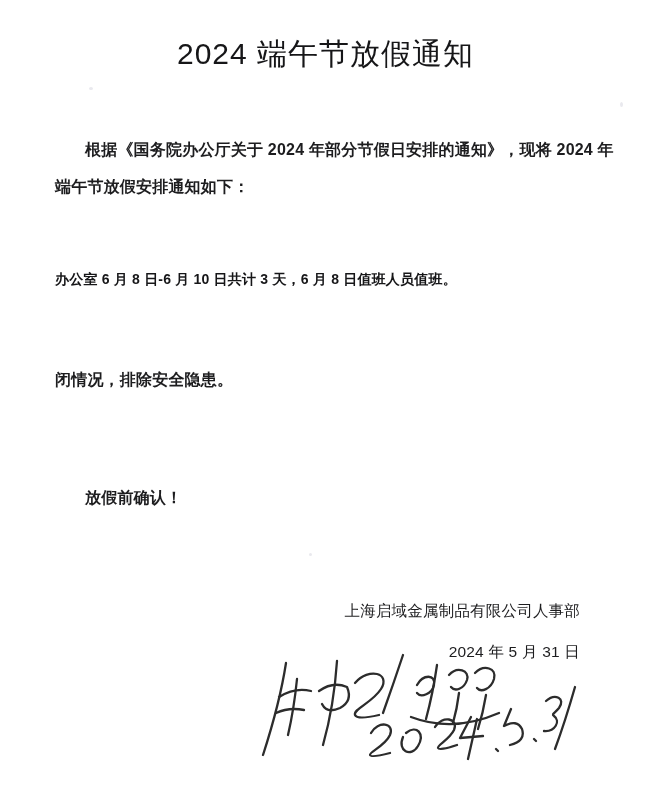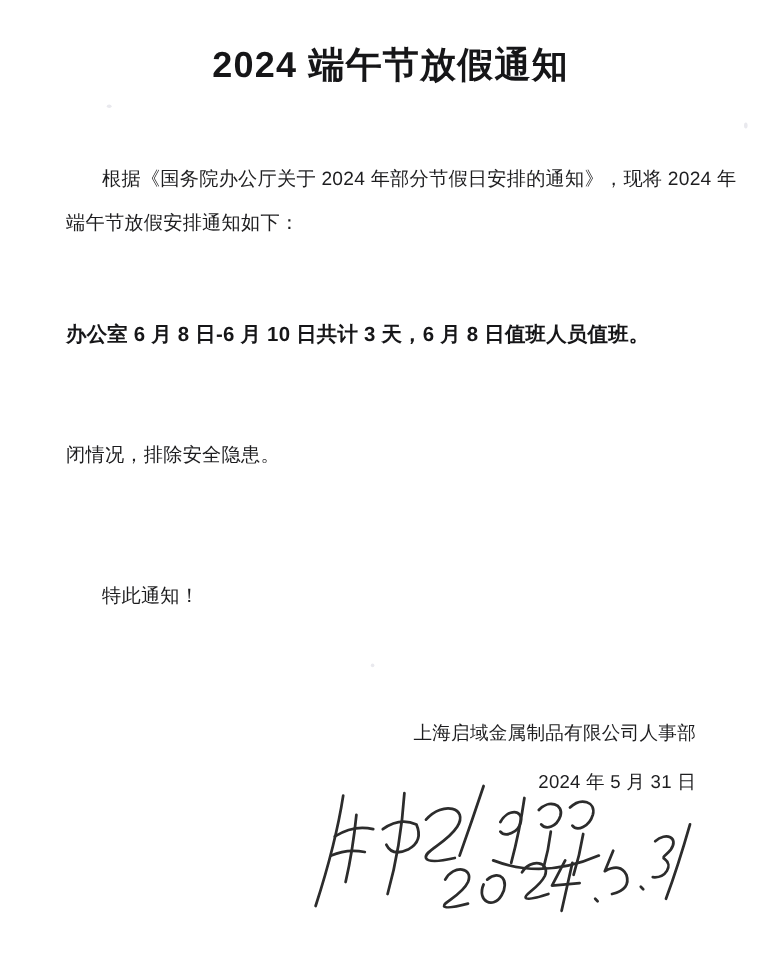--- a/index.html
+++ b/index.html
@@ -17,37 +17,38 @@
     overflow: hidden;
   }
   .title {
     position: absolute;
     top: 34px;
     left: 0;
     right: 0;
     margin: 0;
     text-align: center;
     font-size: 30px;
-    font-weight: bold;
+    font-weight: normal;
     letter-spacing: 1px;
     color: #161618;
   }
   .para {
     position: absolute;
     left: 55px;
     right: 34px;
     font-size: 16px;
     line-height: 37px;
     letter-spacing: 0.2px;
+    font-weight: bold;
   }
   .para .line { display: block; }
   .para .line.indent { text-indent: 30px; }
   .para.bold {
     font-weight: bold;
-    font-size: 17px;
+    font-size: 14px;
     line-height: 36px;
     color: #161618;
   }
   .sig-line {
     position: absolute;
     right: 71px;
     font-size: 15.5px;
     letter-spacing: 0.2px;
     text-align: center;
     white-space: nowrap;
@@ -86,21 +87,21 @@
 
   <div class="para bold" style="top:261px">
     <span class="line">办公室 6 月 8 日-6 月 10 日共计 3 天，6 月 8 日值班人员值班。</span>
   </div>
 
   <div class="para" style="top:361px">
     <span class="line">闭情况，排除安全隐患。</span>
   </div>
 
   <div class="para" style="top:479px">
-    <span class="line indent">特此通知！</span>
+    <span class="line indent">放假前确认！</span>
   </div>
 
   <div class="sig-line" style="top:601px">上海启域金属制品有限公司人事部</div>
 
   <div class="sig-line" style="top:642px">2024 年 5 月 31 日</div>
 
   <svg class="signature-svg" viewBox="0 0 340 155" aria-hidden="true">
 
     <path d="M33,18 C29,44 21,76 10,110"></path>
     <path d="M26,52 Q42,42 58,46"></path>

